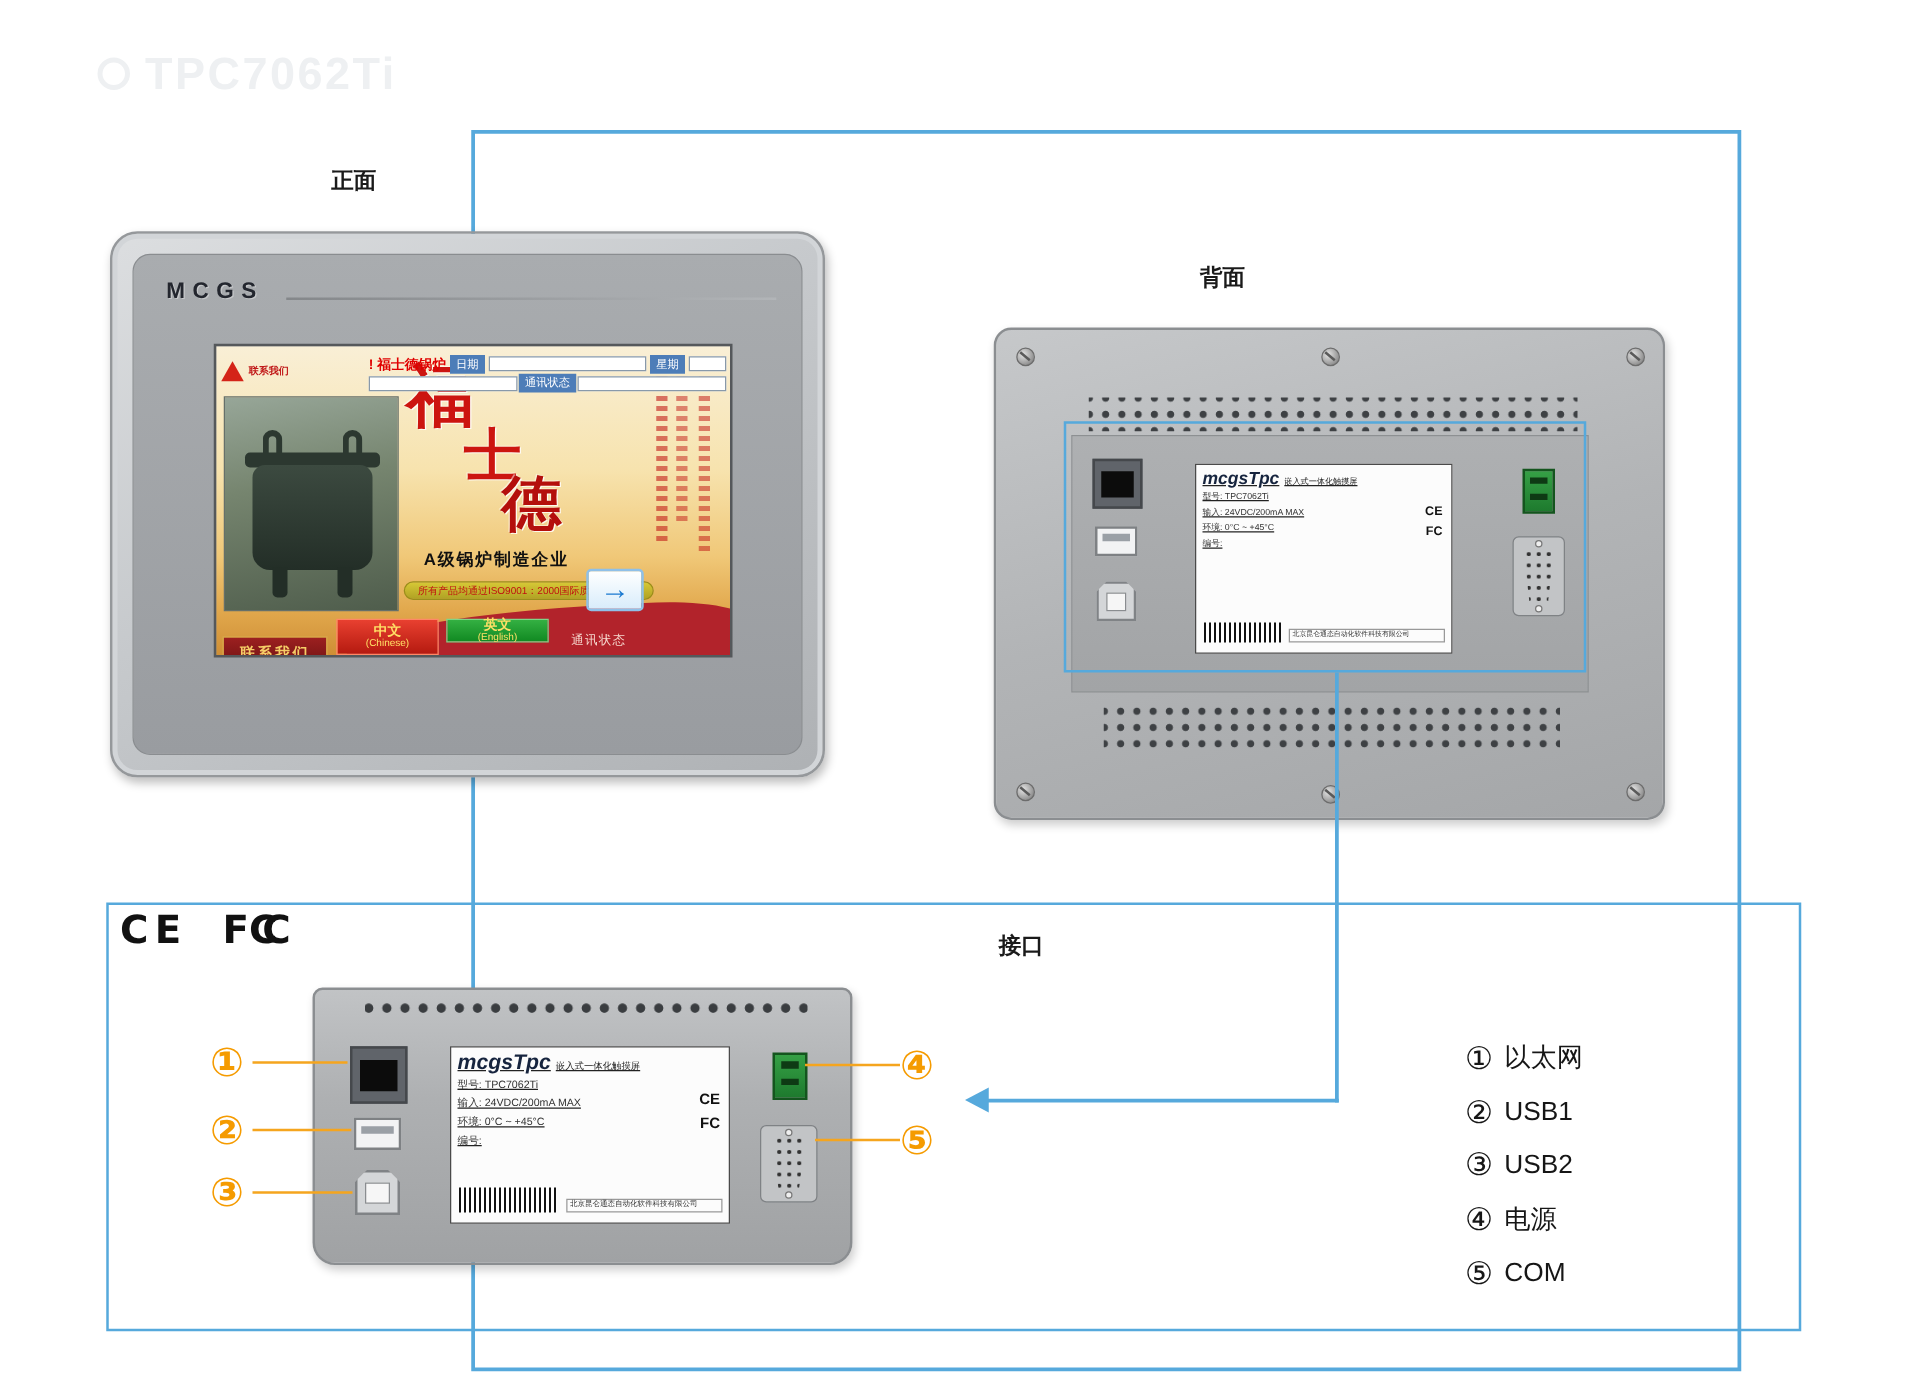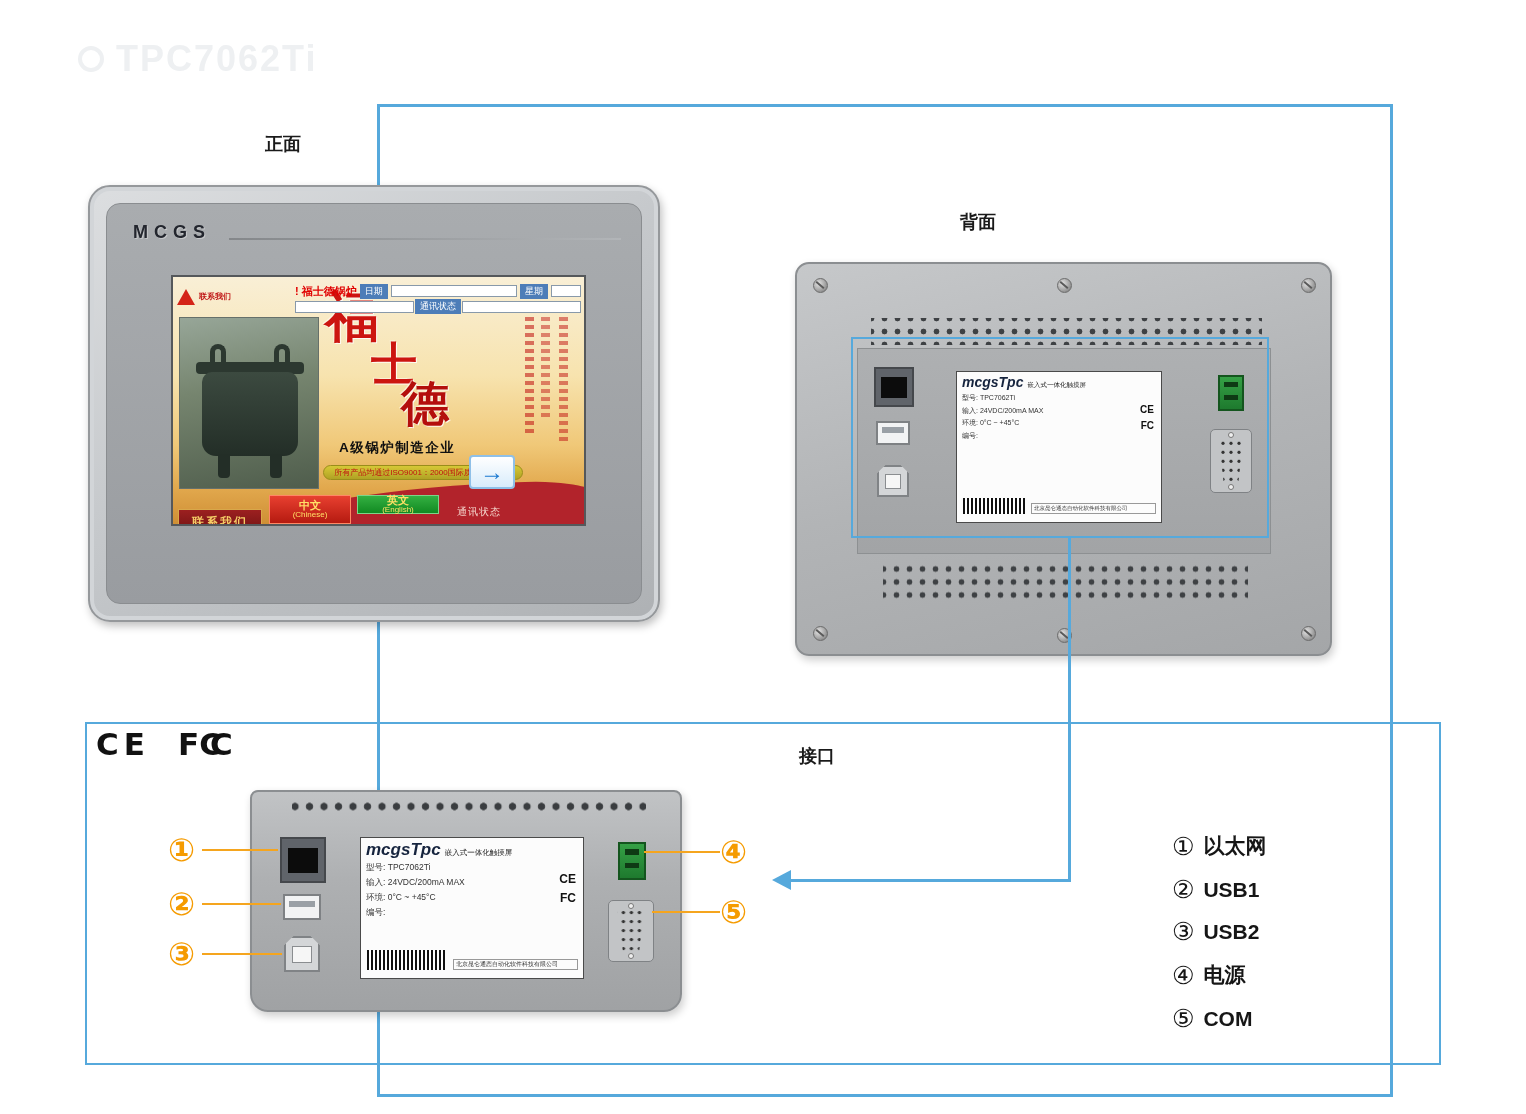--- a/index.html
+++ b/index.html
@@ -149,21 +149,21 @@
   .back-device{ position:absolute; left:795px; top:262px; width:537px; height:394px; z-index:2;
     border-radius:14px; border:2px solid #8b8e91;
     background:linear-gradient(165deg,#c6c8ca 0%,#b2b4b6 50%,#a4a6a8 100%);
     box-shadow:2px 4px 8px rgba(0,0,0,0.2); }
   .back-vent-top{ left:74px; top:54px; width:391px; height:27px; }
   .back-vent-bottom{ left:86px; top:298px; width:365px; height:40px; }
   .back-panel{ position:absolute; left:60px; top:84px; width:414px; height:206px;
     background:linear-gradient(180deg,#aeb0b2,#a2a4a6); border:1px solid #8d9092; }
 
   
-  .dev-label{ position:absolute; background:#fcfcfc; border:1px solid #4a4a4a; color:#222; overflow:hidden; }
+  .dev-label{ position:absolute; background:#fcfcfc; border:1px solid #4a4a4a; color:#222; overflow:hidden;text-decoration:underline; }
   .dev-label .lbl-head{ display:flex; align-items:baseline; gap:4px; padding:3px 5px 0 5px; }
   .dev-label .lbl-logo{ font-weight:bold; font-style:italic; color:#16243e; line-height:1; }
   .dev-label .lbl-title{ color:#222; }
   .dev-label .lbl-rows{ padding:2px 5px 0 5px; }
   .dev-label .lbl-row{ color:#333; white-space:nowrap; }
   .dev-label .lbl-marks{ position:absolute; right:7px; font-weight:bold; color:#111; text-align:right; line-height:1.6; }
   .dev-label .lbl-barcode{ position:absolute; left:6px;
     background:repeating-linear-gradient(90deg,#111 0 2px,#fff 2px 4px); }
   .dev-label .lbl-company{ position:absolute; border:1px solid #999; color:#333; padding:1px 2px; line-height:1.25; }
 
@@ -196,21 +196,21 @@
   .cl2{ left:202px; top:903px; width:79px; }
   .cl3{ left:202px; top:953px; width:80px; }
   .cl4{ left:644px; top:851px; width:76px; }
   .cl5{ left:652px; top:911px; width:68px; }
   .c1{ left:168px; top:834px; } .c2{ left:168px; top:888px; } .c3{ left:168px; top:938px; }
   .c4{ left:720px; top:836px; } .c5{ left:720px; top:896px; }
 
   .legend{ position:absolute; left:1172px; top:832px; display:flex; flex-direction:column; gap:17px; z-index:3; }
   .legend-item{ display:flex; align-items:center; gap:9px; color:#161616; }
   .legend-num{ font-size:25px; font-family:"DejaVu Sans", sans-serif; line-height:1; }
-  .legend-text{ font-size:21px; font-weight:bold;text-align:right; }
+  .legend-text{ font-size:21px; font-weight:normal;text-align:right; }
 
   .certs{ position:absolute; left:96px; top:726px; display:flex; gap:28px; align-items:center; z-index:3; }
   .ce-mark{ font-size:31px; font-weight:bold; letter-spacing:5px; color:#111;
     font-family:"DejaVu Sans", sans-serif; }
   .fcc-mark{ font-size:31px; font-weight:bold; color:#111; font-family:"DejaVu Sans", sans-serif; display:flex; }
   .fcc-c2{ margin-left:-12px; }
 </style>
 </head>
 <body>
 

